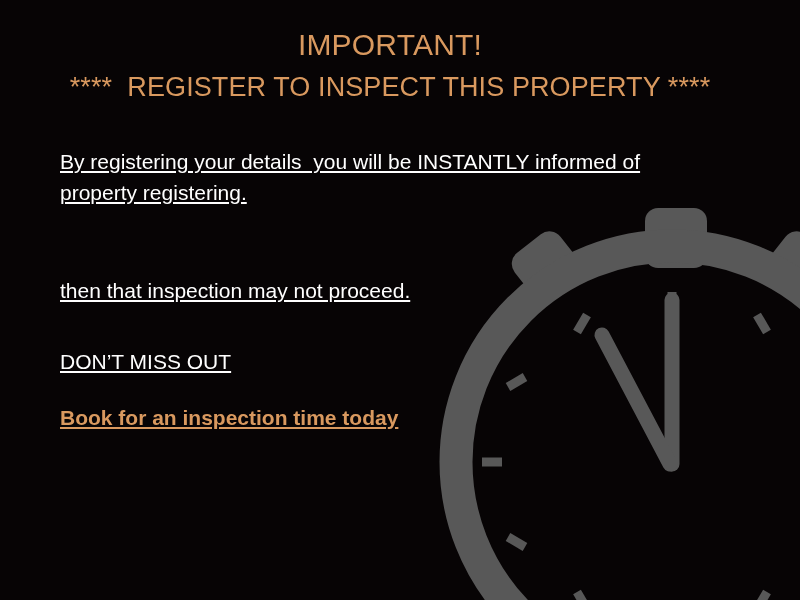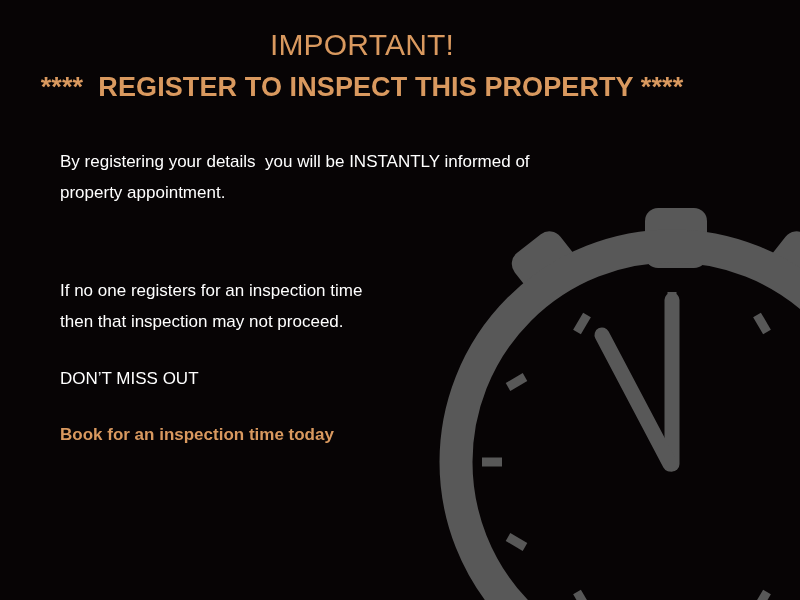--- a/index.html
+++ b/index.html
@@ -44,62 +44,64 @@
     height: 600px;
     z-index: 2;
   }
 
   .headings {
     position: absolute;
     left: 0;
     top: 26px;
     width: 724px;
     text-align: center;
+    padding-left: 28px;
   }
 
   .hdr-important {
     font-size: 30px;
     font-weight: 400;
     line-height: 38px;
     letter-spacing: 0.2px;
     color: #d9995f;
   }
 
   .hdr-register {
     margin-top: 6px;
     font-size: 27px;
-    font-weight: bold;
+    font-weight: normal;
     line-height: 34px;
     letter-spacing: 0.1px;
     color: #d9995f;
     white-space: pre;
   }
 
   .body-block {
     position: absolute;
     left: 60px;
     width: 660px;
   }
 
   .body-line {
-    font-size: 17px;
+    font-size: 21px;
     line-height: 31px;
     color: #ffffff;
     font-weight: 400;
     white-space: pre;
+    text-decoration: underline;
   }
 
   .body-line.accent {
     color: #d9995f;
     font-weight: bold;
   }
 
   #para-1 { top: 146px; }
   #para-2 { top: 275px; }
-  #para-3 { top: 363px; }
+  #para-3 { top: 346px; }
 
   #para-3 .body-line.accent { line-height: 32px; margin-top: 25px; }
 </style>
 </head>
 <body>
 
 <div id="slide">
 
   <svg id="clock-art" viewBox="0 0 800 600" aria-hidden="true">
     <defs>
@@ -163,25 +165,24 @@
 
   <div id="content">
 
     <div class="headings">
       <div class="hdr-important">IMPORTANT!</div>
       <div class="hdr-register">****  REGISTER TO INSPECT THIS PROPERTY ****</div>
     </div>
 
     <div class="body-block" id="para-1">
       <div class="body-line">By registering your details  you will be INSTANTLY informed of</div>
-      <div class="body-line">property appointment.</div>
+      <div class="body-line">property registering.</div>
     </div>
 
     <div class="body-block" id="para-2">
-      <div class="body-line">If no one registers for an inspection time</div>
       <div class="body-line">then that inspection may not proceed.</div>
     </div>
 
     <div class="body-block" id="para-3">
       <div class="body-line">DON’T MISS OUT</div>
       <div class="body-line accent">Book for an inspection time today</div>
     </div>
 
   </div>
 </div>

